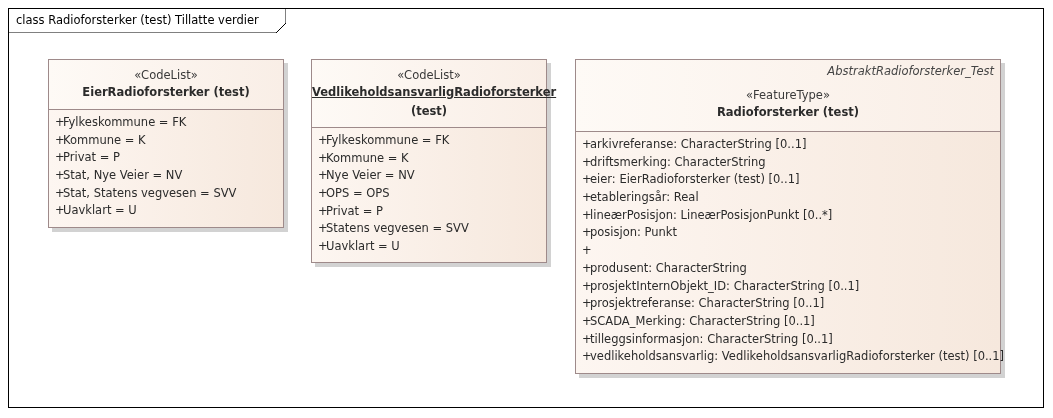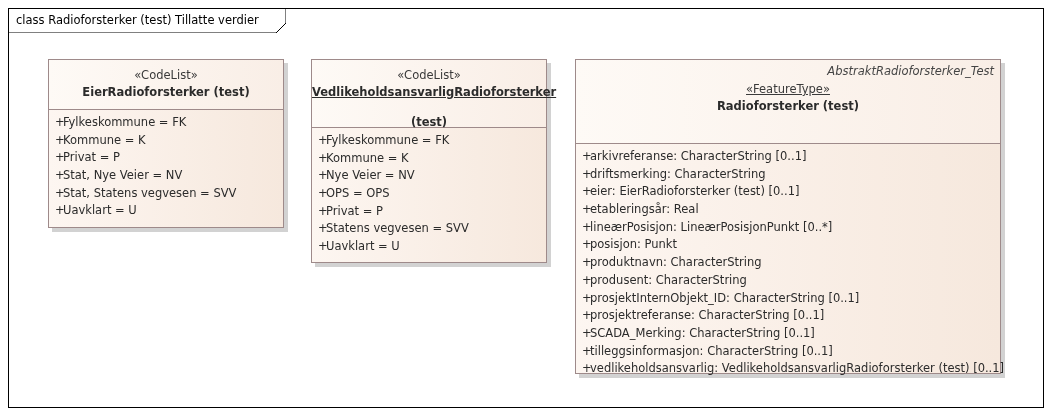--- a/index.html
+++ b/index.html
@@ -64,21 +64,21 @@
         <span class="vis">+</span>
         <span class="txt">Uavklart = U</span>
       </div>
   </div>
 </div>
 
 <div class="cls" style="left:311px; top:59px; width:236px; height:204px;">
   <div class="hdr" style="height:68px; padding-top:8px;">
     <div class="stereo">«CodeList»</div>
     <div class="cname" style="margin-top:3px;text-decoration:underline;">VedlikeholdsansvarligRadioforsterker</div>
-    <div class="cname" style="margin-top:16px;">(test)</div>
+    <div class="cname" style="margin-top:5px;">(test)</div>
   </div>
   <div class="attrs">
     <div class="attr">
         <span class="vis">+</span>
         <span class="txt">Fylkeskommune = FK</span>
       </div>
     <div class="attr">
         <span class="vis">+</span>
         <span class="txt">Kommune = K</span>
       </div>
@@ -99,23 +99,23 @@
         <span class="txt">Statens vegvesen = SVV</span>
       </div>
     <div class="attr">
         <span class="vis">+</span>
         <span class="txt">Uavklart = U</span>
       </div>
   </div>
 </div>
 
 <div class="cls" style="left:575px; top:59px; width:426px; height:315px;">
-  <div class="hdr" style="height:84px;">
+  <div class="hdr" style="height:72px;">
     <div class="parent">AbstraktRadioforsterker_Test</div>
-    <div class="stereo" style="margin-top:4px;text-decoration:underline;">«FeatureType»</div>
+    <div class="stereo" style="margin-top:10px;">«FeatureType»</div>
     <div class="cname" style="margin-top:3px;">Radioforsterker (test)</div>
   </div>
   <div class="attrs">
     <div class="attr">
         <span class="vis">+</span>
         <span class="txt">arkivreferanse: CharacterString [0..1]</span>
       </div>
     <div class="attr">
         <span class="vis">+</span>
         <span class="txt">driftsmerking: CharacterString</span>
@@ -131,21 +131,20 @@
     <div class="attr">
         <span class="vis">+</span>
         <span class="txt">lineærPosisjon: LineærPosisjonPunkt [0..*]</span>
       </div>
     <div class="attr">
         <span class="vis">+</span>
         <span class="txt">posisjon: Punkt</span>
       </div>
     <div class="attr">
         <span class="vis">+</span>
-        <span class="txt">produktnavn: CharacterString</span>
       </div>
     <div class="attr">
         <span class="vis">+</span>
         <span class="txt">produsent: CharacterString</span>
       </div>
     <div class="attr">
         <span class="vis">+</span>
         <span class="txt">prosjektInternObjekt_ID: CharacterString [0..1]</span>
       </div>
     <div class="attr">

